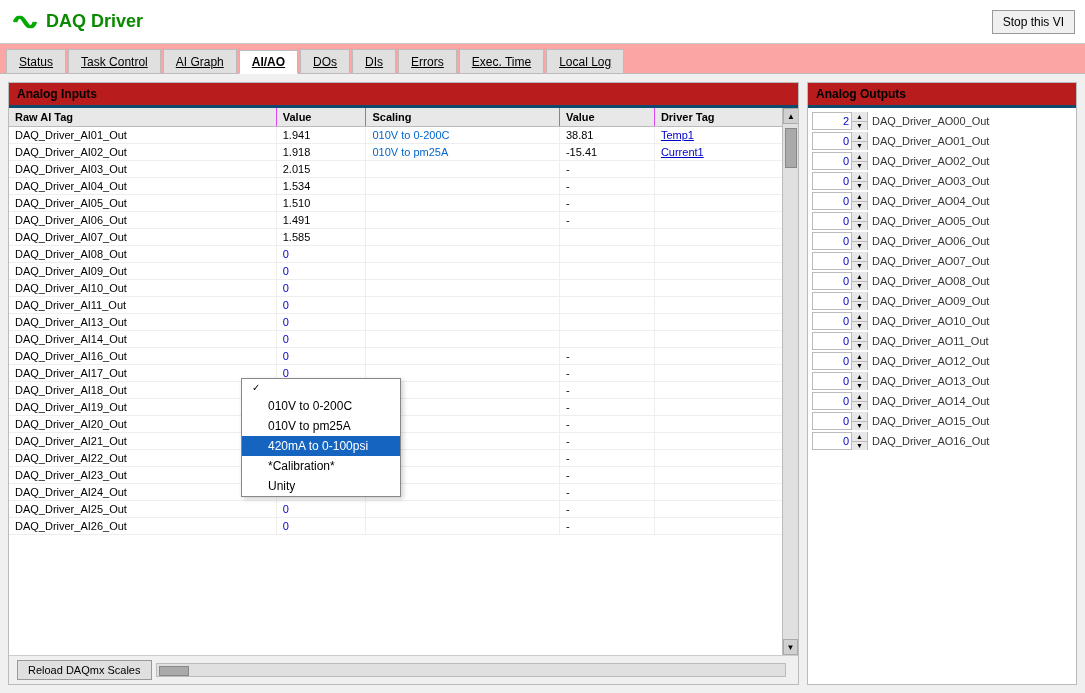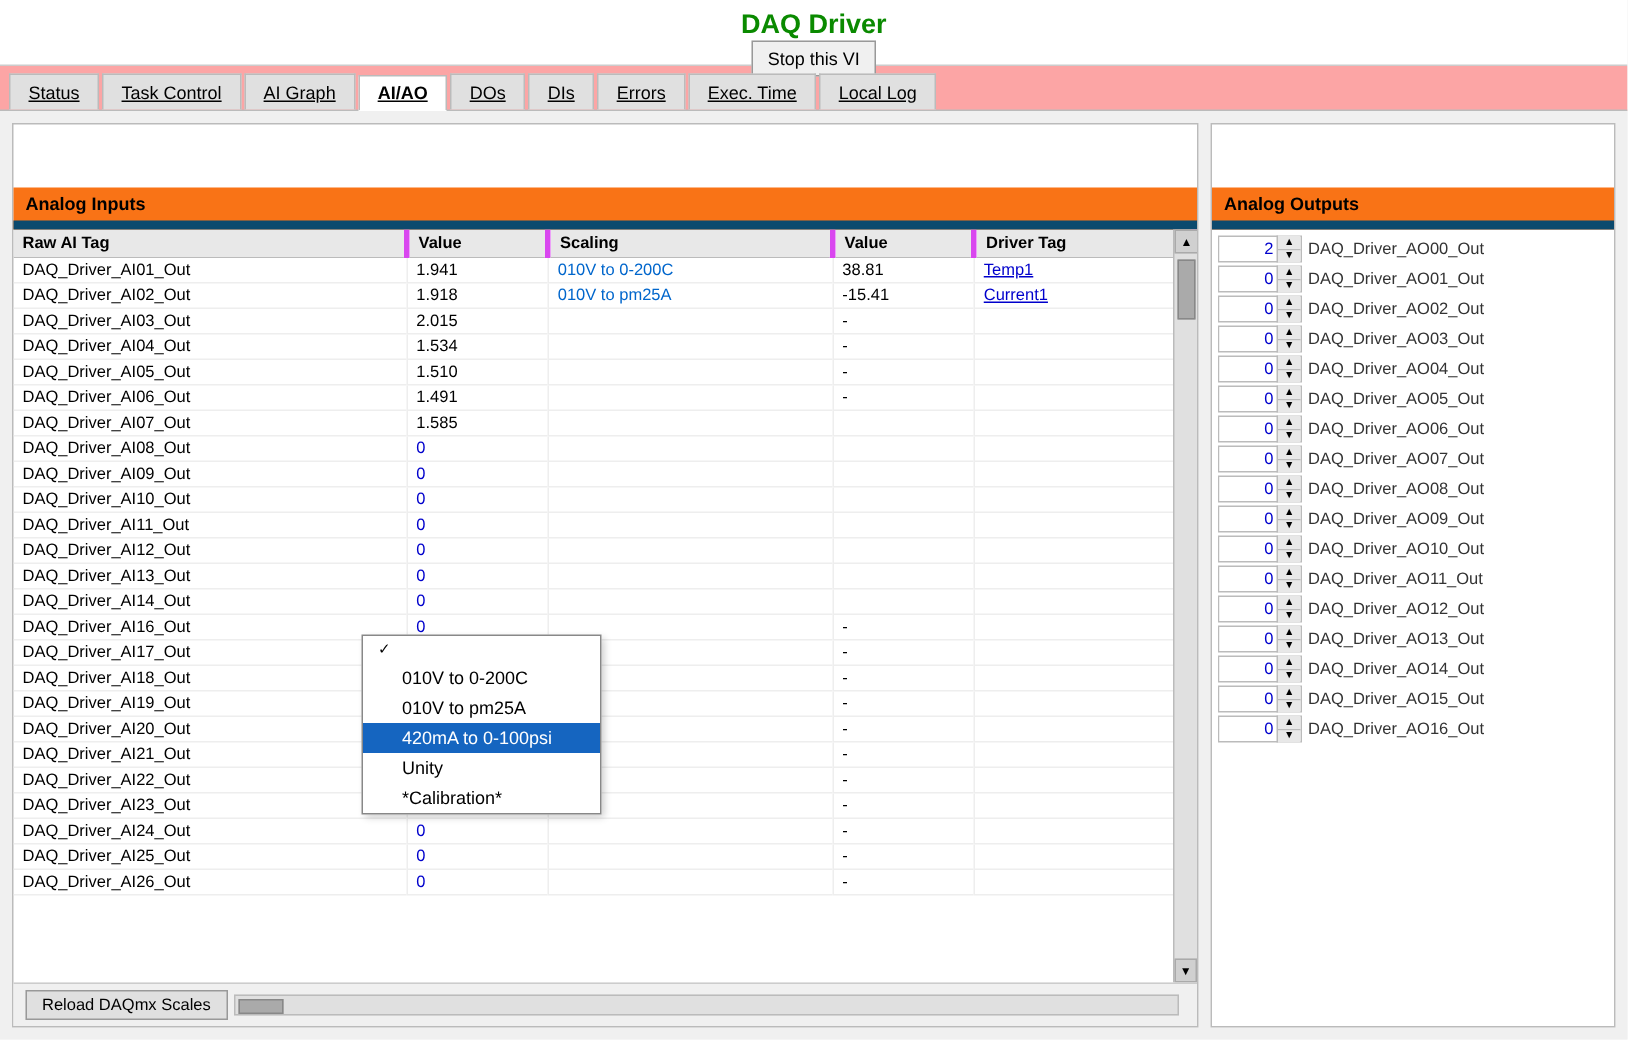--- a/index.html
+++ b/index.html
@@ -6,21 +6,20 @@
     body { background: #f0f0f0; width: 1085px; height: 693px; overflow: hidden; }
 
     
     #header {
       background: #ffffff;
       border-bottom: 1px solid #ccc;
       display: flex;
       align-items: center;
       padding: 6px 10px;
       height: 44px;
-      flex-direction: column;
     }
     #logo-icon {
       width: 28px; height: 28px; margin-right: 8px;
     }
     #app-title {
       color: #0a8a00;
       font-size: 18px;
       font-weight: bold;
       flex: 1;
     }
@@ -73,35 +72,34 @@
 
     
     #analog-inputs-panel {
       flex: 1;
       background: #ffffff;
       border: 1px solid #bbb;
       display: flex;
       flex-direction: column;
     }
     .panel-header {
-      background: #f97316;
+      background: #b91c1c;
       padding: 4px 8px;
       font-weight: bold;
       font-size: 12px;
-      border-bottom: 6px solid #0c4a6e;
-      margin-top: 42px;
+      border-bottom: 3px solid #0c4a6e;
     }
     table {
       width: 100%;
       border-collapse: collapse;
     }
     thead th {
       background: #e8e8e8;
       border-bottom: 1px solid #bbb;
-      border-right: 4px solid #d946ef;
+      border-right: 1px solid #d946ef;
       padding: 3px 6px;
       text-align: left;
       font-weight: bold;
       font-size: 11px;
       position: sticky;
       top: 0;
     }
     tbody tr {
       border-bottom: 1px solid #eee;
     }
@@ -388,27 +386,20 @@
                 <td></td>
               </tr>
               <tr>
                 <td>DAQ_Driver_AI11_Out</td>
                 <td style="color: rgb(0, 0, 204);">0</td>
                 <td></td>
                 <td></td>
                 <td></td>
               </tr>
               <tr>
-                <td>DAQ_Driver_AI12_Out</td>
-                <td style="color: rgb(0, 0, 204);">0</td>
-                <td></td>
-                <td></td>
-                <td></td>
-              </tr>
-              <tr>
                 <td>DAQ_Driver_AI13_Out</td>
                 <td style="color: rgb(0, 0, 204);">0</td>
                 <td></td>
                 <td></td>
                 <td></td>
               </tr>
               <tr>
                 <td>DAQ_Driver_AI14_Out</td>
                 <td style="color: rgb(0, 0, 204);">0</td>
                 <td></td>
@@ -513,25 +504,25 @@
         <div class="dropdown-item">
           <span class="check-mark"></span>
           <span>010V to pm25A</span>
         </div>
         <div class="dropdown-item selected">
           <span class="check-mark"></span>
           <span>420mA to 0-100psi</span>
         </div>
         <div class="dropdown-item">
           <span class="check-mark"></span>
-          <span>Unity</span>
+          <span>*Calibration*</span>
         </div>
         <div class="dropdown-item">
           <span class="check-mark"></span>
-          <span>*Calibration*</span>
+          <span>Unity</span>
         </div>
       </div>
     </div>
 
     <div id="bottom-bar">
       <button id="reload-button">Reload DAQmx Scales</button>
       <div id="hscroll">
         <div class="hscroll-thumb"></div>
       </div>
     </div>

